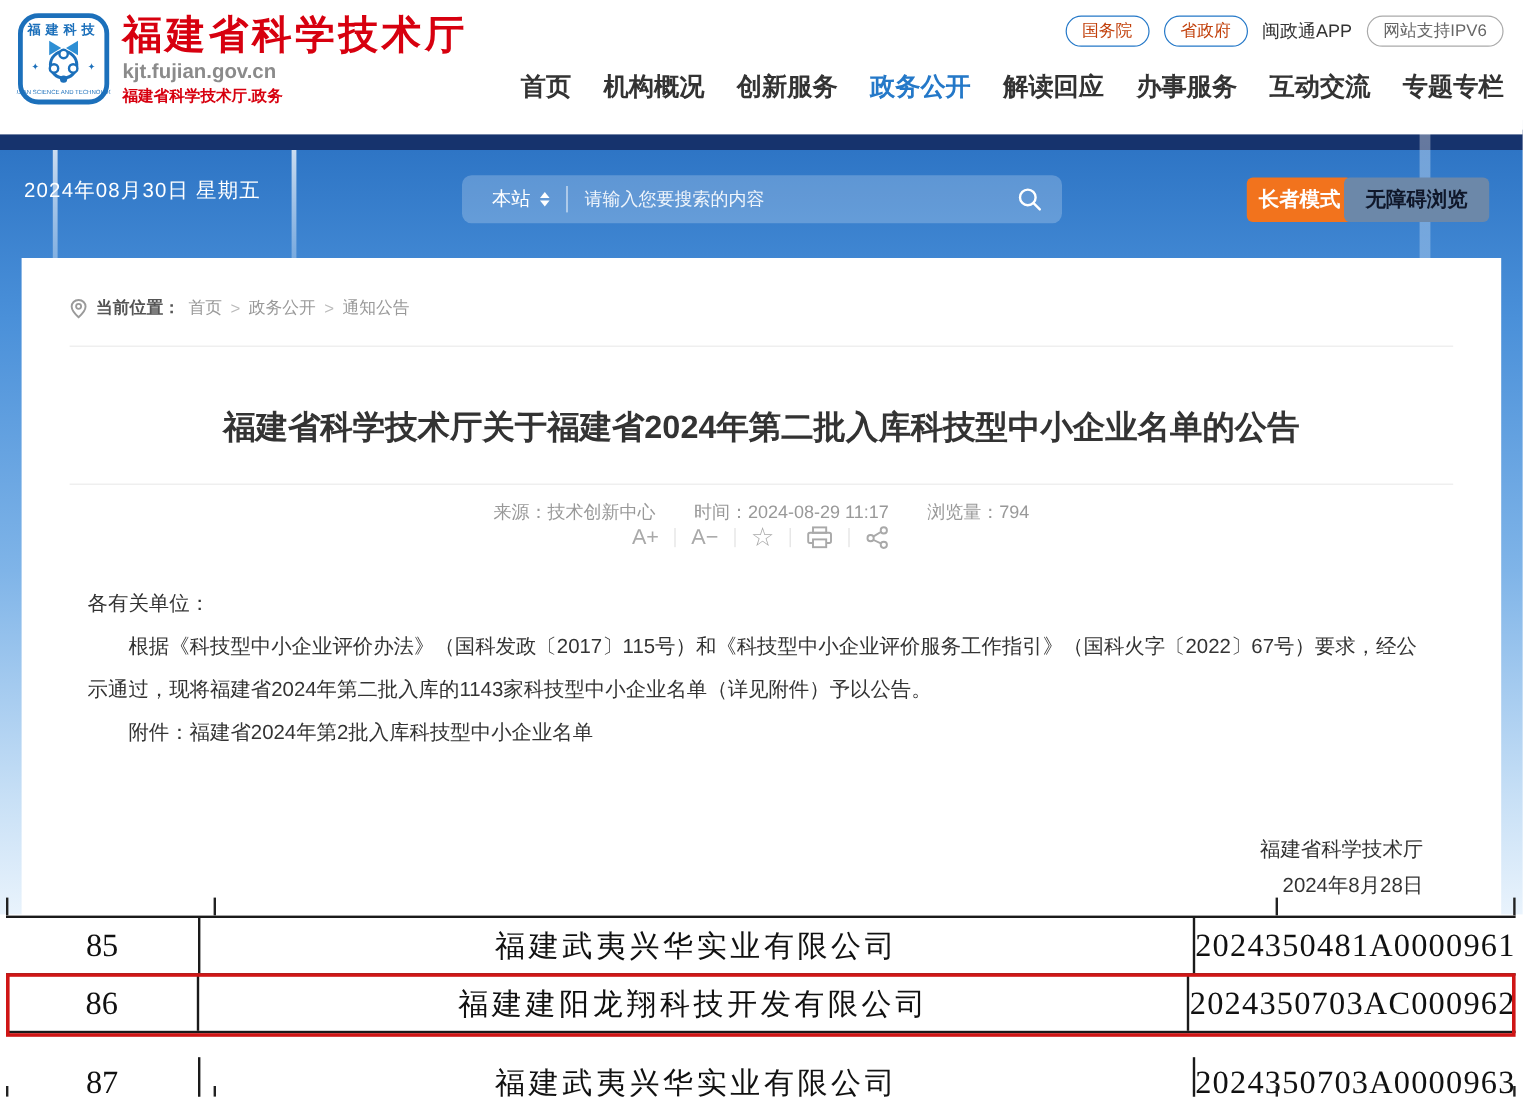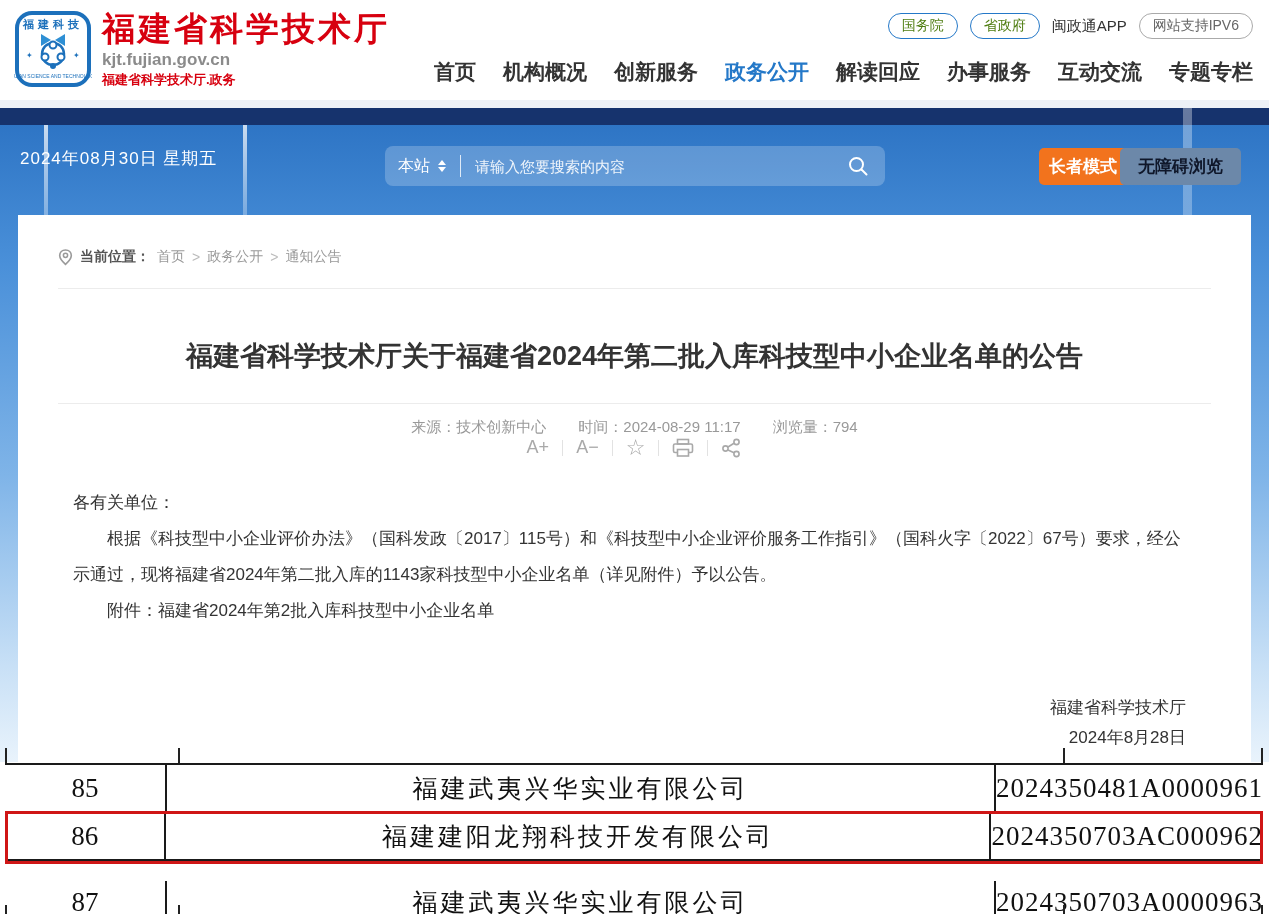--- a/index.html
+++ b/index.html
@@ -1,48 +1,48 @@
 <!DOCTYPE html>
 <html><head>
 <meta charset="utf-8">
 <style>
   * { margin:0; padding:0; box-sizing:border-box; }
   html,body { width:1269px; height:914px; background:#fff; overflow:hidden;
               font-family:"Liberation Sans", sans-serif; position:relative; }
 
   
-  .header { position:absolute; left:0; top:0; width:1269px; height:100px; background:#fff; z-index:5; }
+  .header { position:absolute; left:0; top:0; width:1269px; height:112px; background:#fff; z-index:5; }
   .logo { position:absolute; left:14px; top:10px; width:78px; height:78px; }
   .brand { position:absolute; left:102px; top:11px; }
   .brand-title { font-size:33px; font-weight:bold; color:#d7000f; letter-spacing:3px; line-height:36px; }
   .brand-domain { font-size:17px; font-weight:bold; color:#8b8b8b; line-height:21px; margin-top:2px; }
   .brand-sub { font-size:13px; font-weight:bold; color:#d7000f; line-height:17px; margin-top:1px; }
   .quick { position:absolute; right:16px; top:13px; display:flex; align-items:center; gap:12px; }
   .pill { font-size:14px; padding:3px 13px; border-radius:14px; white-space:nowrap; cursor:pointer; }
-  .pill-blue { color:#4d7c0f; border:1px solid #2478c8; background:#fff; }
+  .pill-blue { color:#c2410c; border:1px solid #2478c8; background:#fff; }
   .plain-link { font-size:15px; color:#333; cursor:pointer; }
   .pill-gray { color:#666; border:1px solid #aaa; background:#fff; }
   .nav { position:absolute; right:16px; top:58px; display:flex; gap:27px; }
   .nav-item { font-size:21px; font-weight:bold; color:#333; cursor:pointer; white-space:nowrap; }
   .nav-item.active { color:#2478c8; }
 
   
   .gap-strip { position:absolute; left:0; top:100px; width:1269px; height:8px; background:#eef2f7; }
   .navy-strip { position:absolute; left:0; top:108px; width:1269px; height:17px; background:#16336d; }
   .blue-bg { position:absolute; left:0; top:125px; width:1269px; height:637px;
              background:linear-gradient(180deg,#2e75c5 0%,#4a90d9 22%,#7fb4e8 55%,#c8e0f6 85%,#e9f3fc 100%); }
   .streak { position:absolute; background:linear-gradient(180deg,rgba(255,255,255,.75),rgba(255,255,255,0)); }
   .s1 { left:44px; top:125px; width:4px; height:170px; }
   .s2 { left:243px; top:125px; width:4px; height:150px; }
   .s3 { left:1183px; top:108px; width:9px; height:560px; background:linear-gradient(180deg,rgba(255,255,255,.35),rgba(255,255,255,0)); }
 
   .banner-date { position:absolute; left:20px; top:147px; color:#fff; font-size:17px; letter-spacing:1px; z-index:2; }
   .searchbox { position:absolute; left:385px; top:146px; width:500px; height:40px; border-radius:8px;
                background:rgba(255,255,255,.22); display:flex; align-items:center; z-index:2; }
-  .scope { display:flex; align-items:center; gap:8px; padding-left:13px; color:#fff; font-size:16px; cursor:pointer; }
+  .scope { display:flex; align-items:center; gap:8px; padding-left:25px; color:#fff; font-size:16px; cursor:pointer; }
   .arrows { display:flex; flex-direction:column; gap:2px; }
   .tri-up { width:0; height:0; border-left:4px solid transparent; border-right:4px solid transparent; border-bottom:5px solid #fff; }
   .tri-dn { width:0; height:0; border-left:4px solid transparent; border-right:4px solid transparent; border-top:5px solid #fff; }
   .vline { width:1px; height:22px; background:rgba(255,255,255,.8); margin:0 14px; }
   .search-input { flex:1; background:transparent; border:none; outline:none; color:#fff; font-size:15px; }
   .search-input::placeholder { color:rgba(255,255,255,.9); }
   .mag { margin-right:16px; cursor:pointer; }
   .elder-btn { position:absolute; left:1026px; top:148px; width:88px; height:37px; background:#f2731d; border-radius:5px;
                color:#fff; font-size:17px; font-weight:bold; display:flex; align-items:center; justify-content:center; cursor:pointer; z-index:2;margin-left:13px; }
   .access-btn { position:absolute; left:1120px; top:148px; width:121px; height:37px; background:#6c88a9; border-radius:5px;

